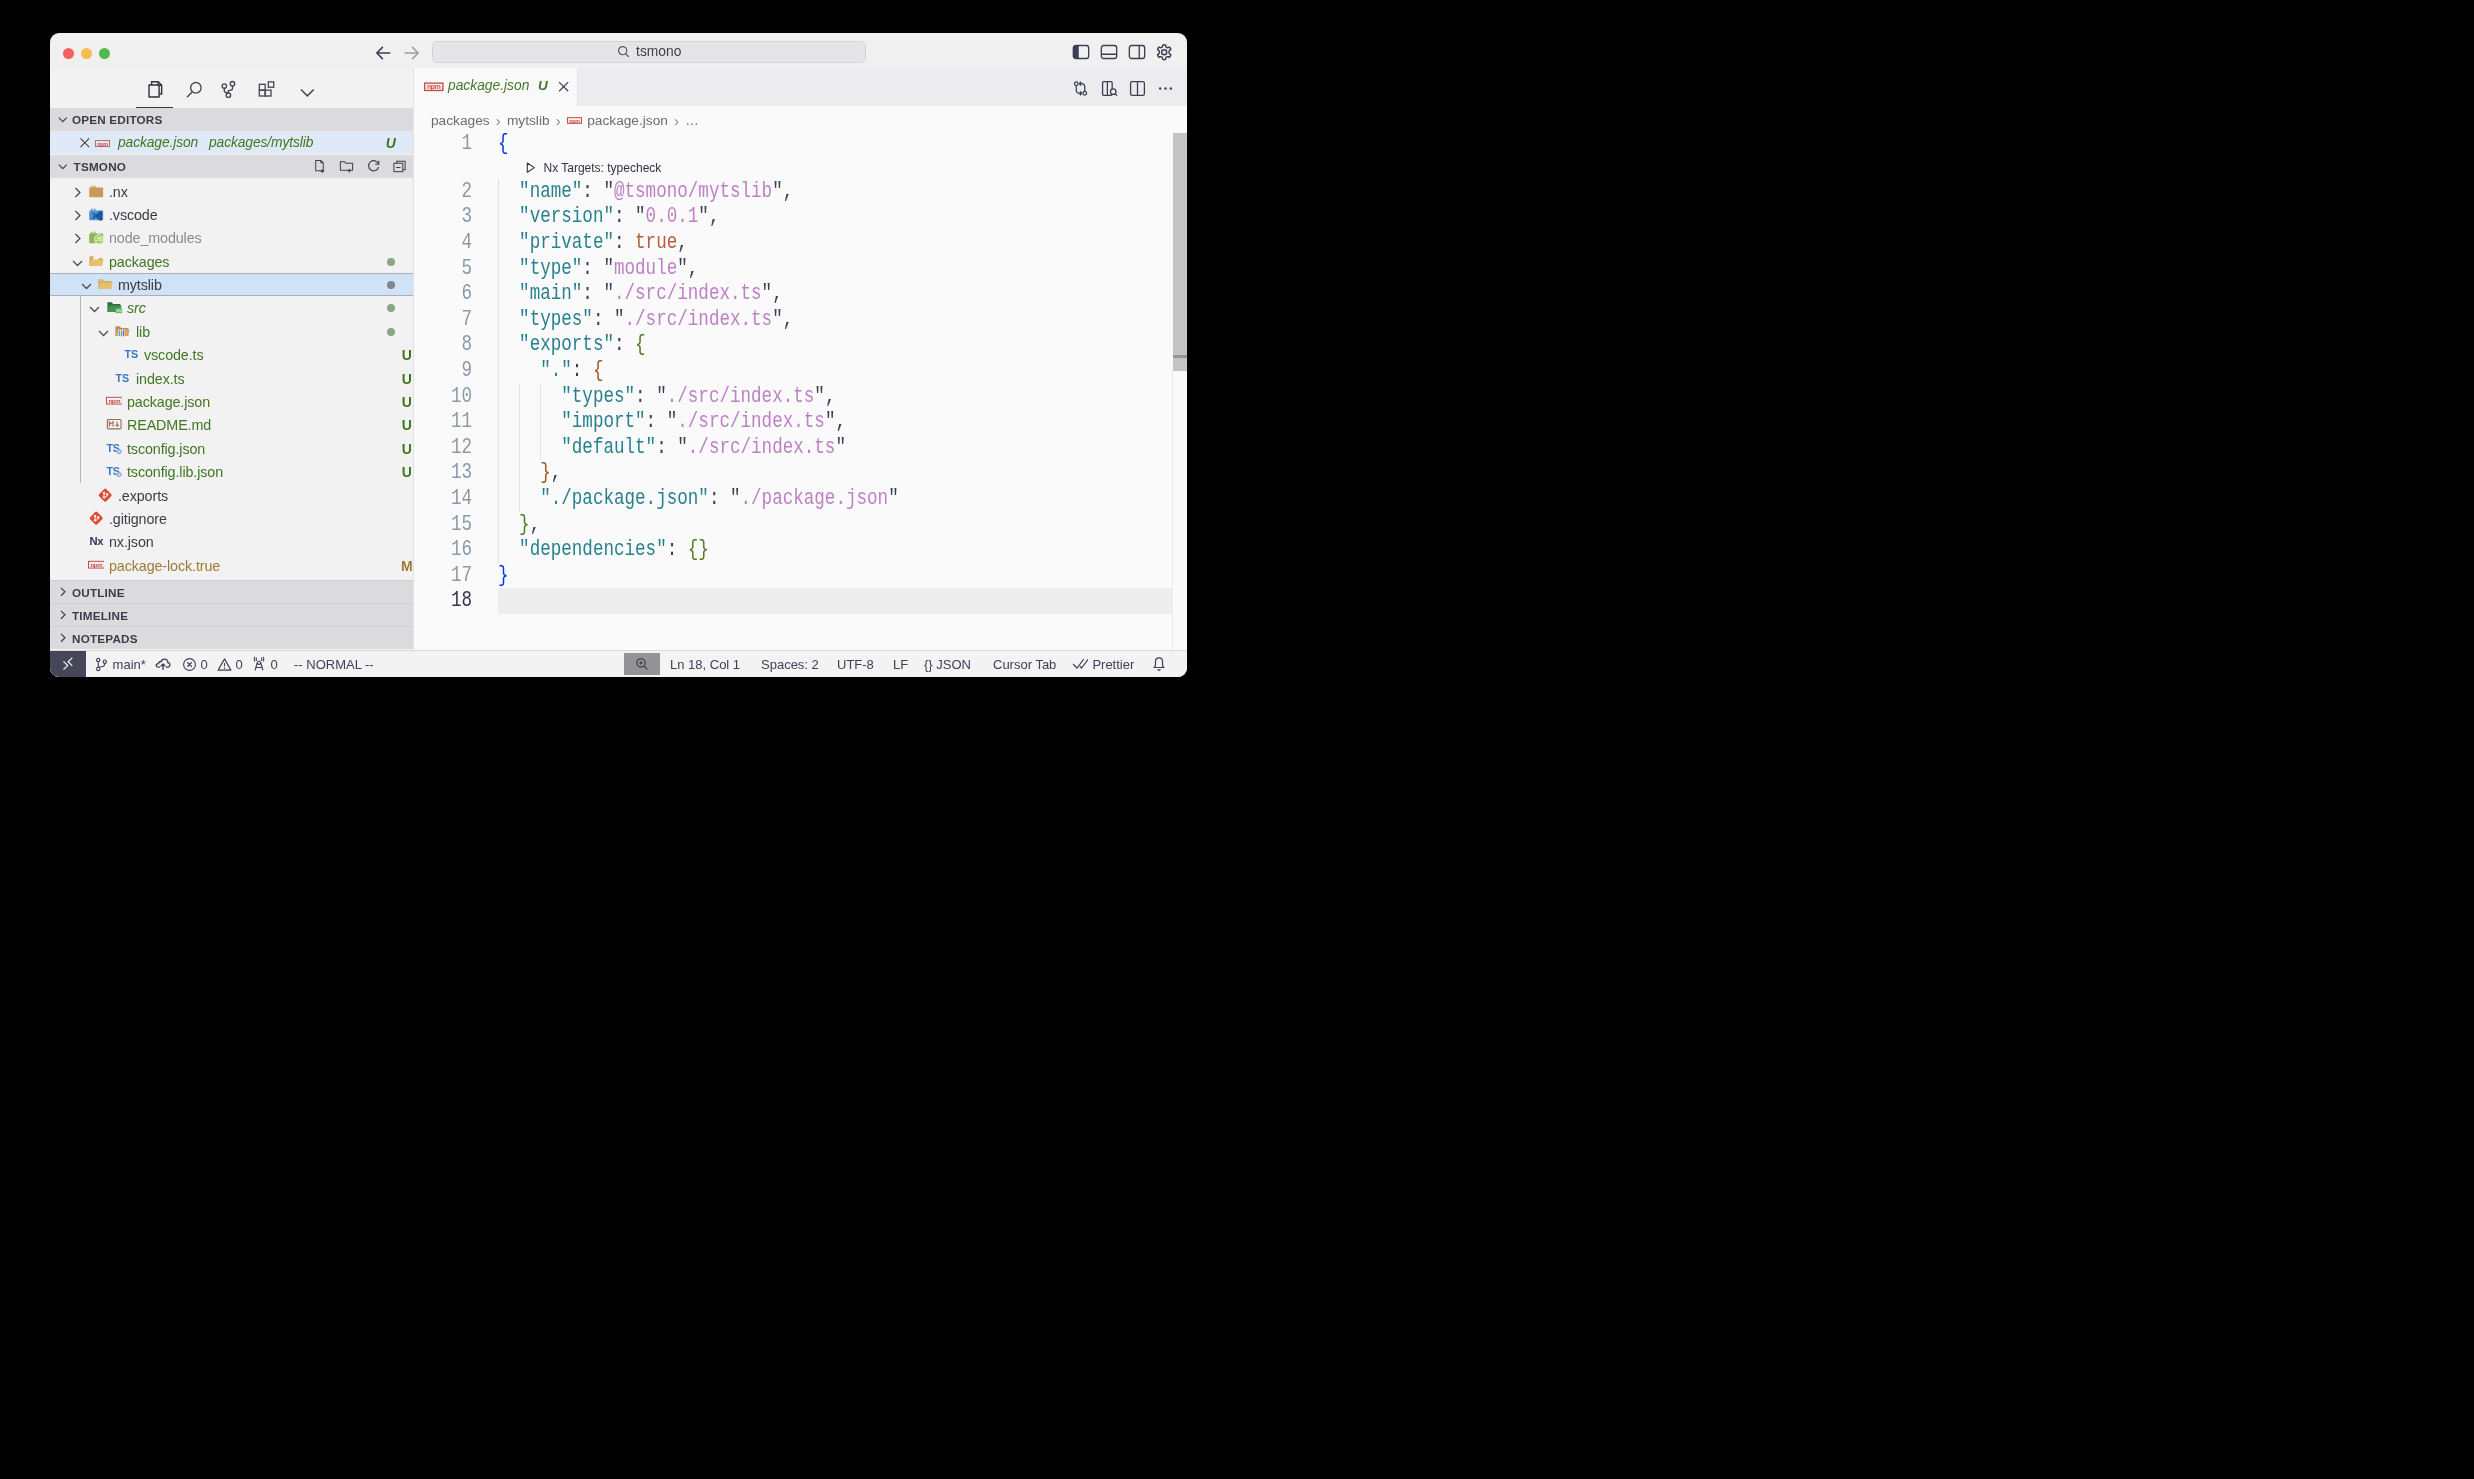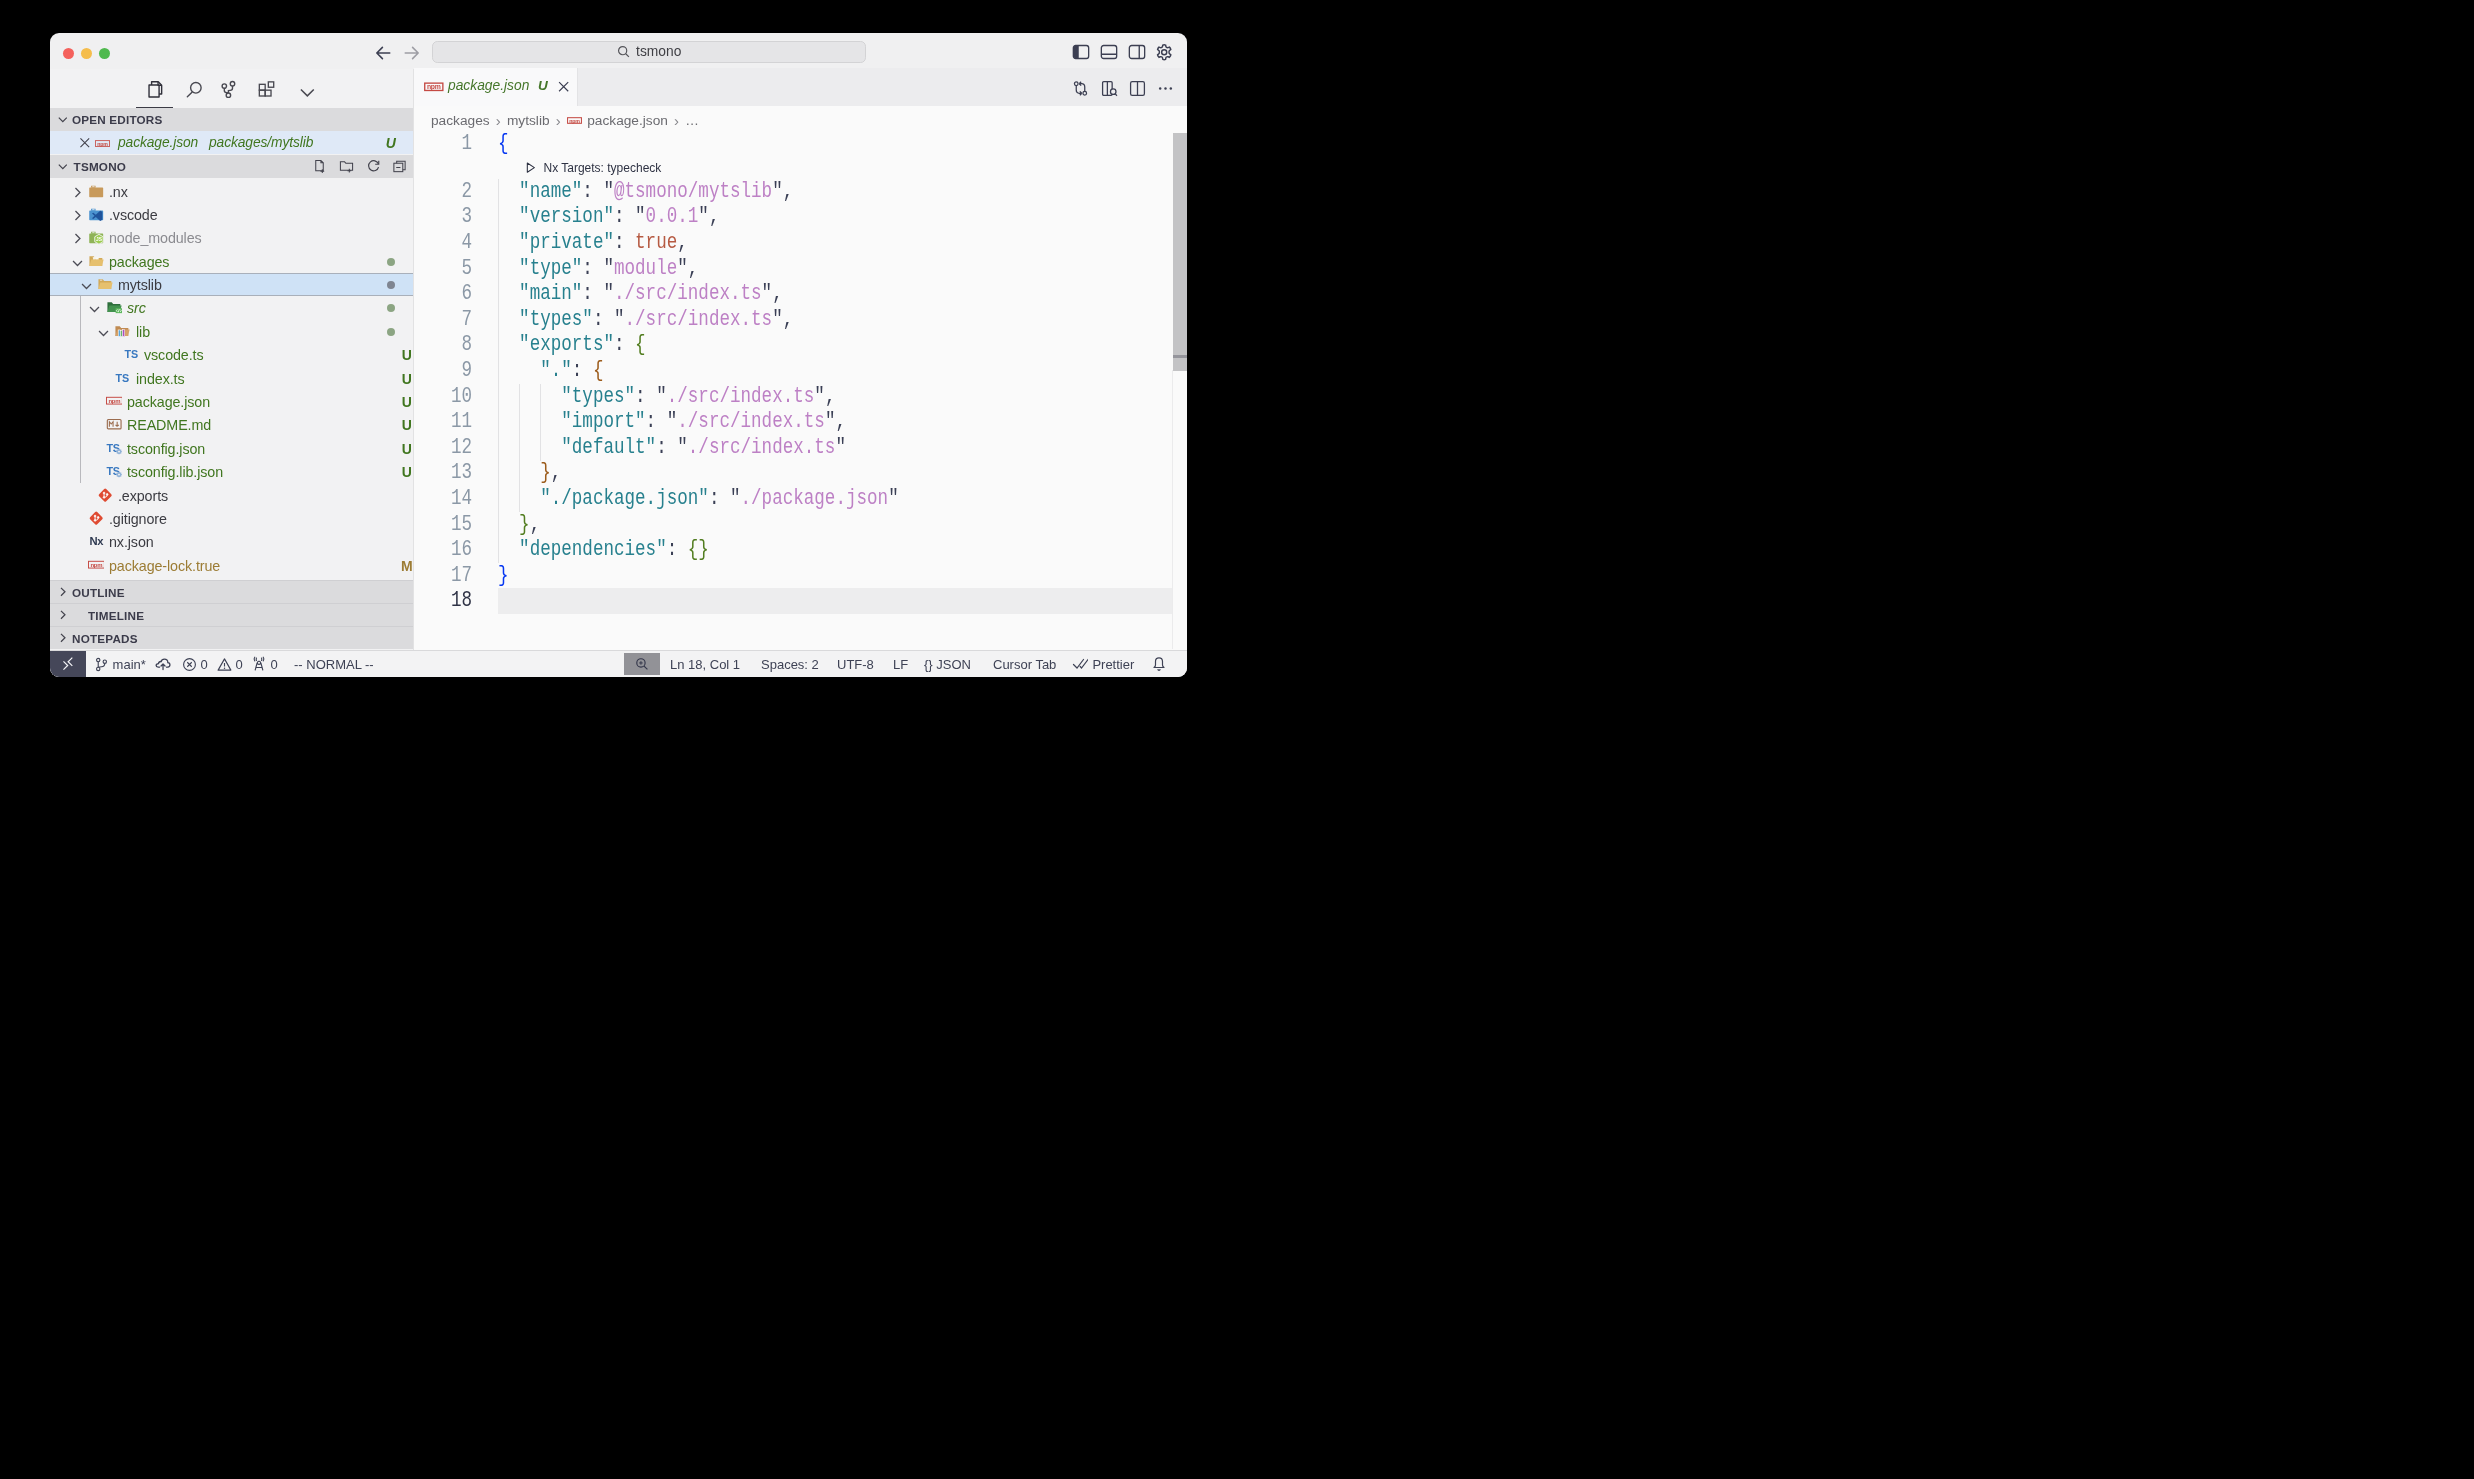--- a/index.html
+++ b/index.html
@@ -339,21 +339,21 @@
   <div class="sechead" style="top:547px;border-top:0.9px solid #cfcfd2">
     <svg class="chev" style="left:6.7px" width="11.6" height="11.6" viewBox="0 0 16 16">
         <path d="M5.5 2.5 L11 8 L5.5 13.5" fill="none" stroke="#42424c" stroke-width="1.7"></path>
       </svg>
     <span class="lbl" style="margin-left:22px">OUTLINE</span>
   </div>
   <div class="sechead" style="top:570px;border-top:0.9px solid #cfcfd2">
     <svg class="chev" style="left:6.7px" width="11.6" height="11.6" viewBox="0 0 16 16">
         <path d="M5.5 2.5 L11 8 L5.5 13.5" fill="none" stroke="#42424c" stroke-width="1.7"></path>
       </svg>
-    <span class="lbl" style="margin-left:38px">TIMELINE</span>
+    <span class="lbl" style="margin-left:22px">TIMELINE</span>
   </div>
   <div class="sechead" style="top:593px;border-top:0.9px solid #cfcfd2">
     <svg class="chev" style="left:6.7px" width="11.6" height="11.6" viewBox="0 0 16 16">
         <path d="M5.5 2.5 L11 8 L5.5 13.5" fill="none" stroke="#42424c" stroke-width="1.7"></path>
       </svg>
     <span class="lbl" style="margin-left:22px">NOTEPADS</span>
   </div>
   <div id="tabstrip">
     <div id="tab">
       <svg width="19.6" height="19.6" viewBox="0 0 16 16" style="position:absolute;left:10.4px;top:9.3px">

